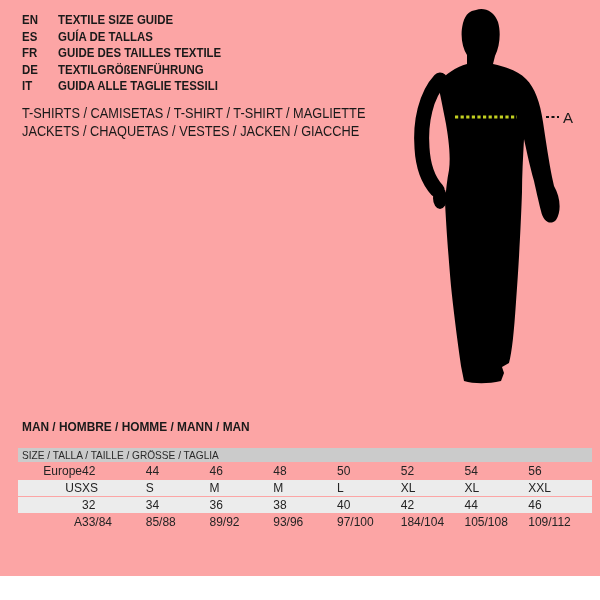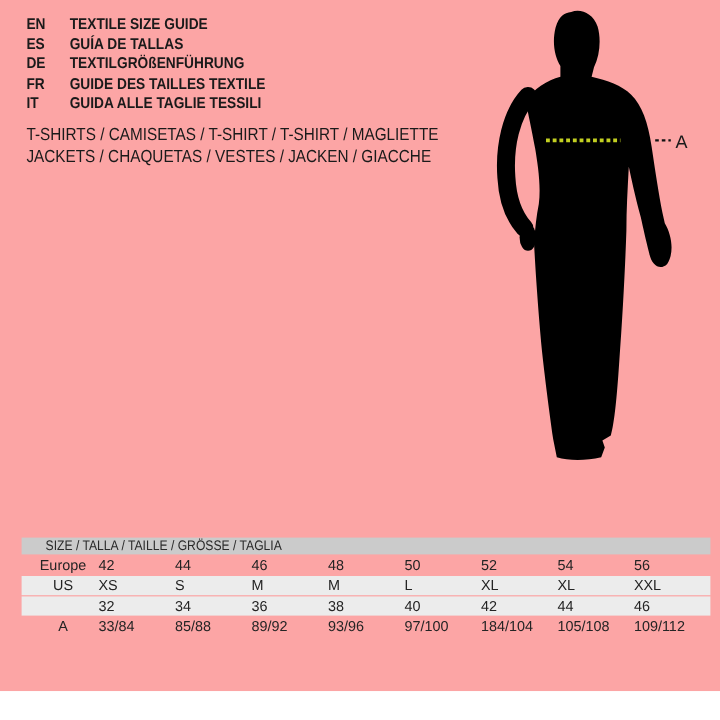--- a/index.html
+++ b/index.html
@@ -16,49 +16,49 @@
   .cat-block{position:absolute;left:22px;top:104px;}
   .cat-line{height:18px;line-height:18px;font-weight:normal;font-size:14.5px;}
   
   .figure-wrap{position:absolute;left:410px;top:0px;width:175px;height:390px;}
   
   .section-title{position:absolute;left:22px;top:419px;font-weight:bold;font-size:13.5px;}
   
   .size-table{position:absolute;left:18px;top:448px;width:574px;font-size:12px;}
   .tbl-header{
     height:14px;line-height:14px;background:#cbcbcb;color:#2a2a2a;
-    font-size:11.5px;padding-left:20px;margin-bottom:1px;
+    font-size:11.5px;padding-left:4px;margin-bottom:1px;
   }
   .tbl-row{
     display:grid;grid-template-columns:64px repeat(8,1fr);
     height:16px;line-height:16px;margin-bottom:1px;color:#242424;
   }
   .tbl-row.shaded{background:#ececec;}
-  .tbl-label{text-align:center;padding-left:5px;}
+  .tbl-label{text-align:right;padding-left:5px;}
   .tbl-cell{}
   
   .footnote{position:absolute;left:22px;top:550px;font-weight:bold;font-size:12.5px;}
 </style>
 </head>
 <body>
 
 <div class="canvas">
 
   <div class="lang-block">
     <div class="lang-row">
       <span class="cond"><span class="lang-code">EN</span><span>TEXTILE SIZE GUIDE</span></span>
     </div>
     <div class="lang-row">
       <span class="cond"><span class="lang-code">ES</span><span>GUÍA DE TALLAS</span></span>
     </div>
     <div class="lang-row">
-      <span class="cond"><span class="lang-code">DE</span><span>TEXTILGRÖßENFÜHRUNG</span></span>
+      <span class="cond"><span class="lang-code">FR</span><span>GUIDE DES TAILLES TEXTILE</span></span>
     </div>
     <div class="lang-row">
-      <span class="cond"><span class="lang-code">FR</span><span>GUIDE DES TAILLES TEXTILE</span></span>
+      <span class="cond"><span class="lang-code">DE</span><span>TEXTILGRÖßENFÜHRUNG</span></span>
     </div>
     <div class="lang-row">
       <span class="cond"><span class="lang-code">IT</span><span>GUIDA ALLE TAGLIE TESSILI</span></span>
     </div>
   </div>
 
   <div class="cat-block">
     <div class="cat-line"><span class="cond">T-SHIRTS / CAMISETAS / T-SHIRT / T-SHIRT / MAGLIETTE</span></div>
     <div class="cat-line"><span class="cond">JACKETS / CHAQUETAS / VESTES / JACKEN / GIACCHE</span></div>
   </div>
@@ -98,20 +98,23 @@
       <path fill="none" stroke="#000000" stroke-width="15" stroke-linecap="round" stroke-linejoin="round" d="M30,80 C16,95 10,122 12,148 C13,166 18,180 27,190"></path>
       <ellipse cx="30" cy="198" rx="7" ry="11" fill="#000000"></ellipse>
 
       <line x1="45" y1="117" x2="107" y2="117" stroke="#c3d021" stroke-width="3.2" stroke-dasharray="3.2,2.4"></line>
 
       <line x1="136" y1="117" x2="149" y2="117" stroke="#111111" stroke-width="2" stroke-dasharray="3,2.5"></line>
       <text x="153" y="123" font-size="15" fill="#1a1a1a" font-family="Liberation Sans, sans-serif">A</text>
     </svg>
   </div>
 
+  <div class="section-title">
+    <span class="cond">MAN / HOMBRE / HOMME / MANN / MAN</span>
+  </div>
 
   <div class="size-table">
     <div class="tbl-header">
       <span class="cond">SIZE / TALLA / TAILLE / GRÖSSE / TAGLIA</span>
     </div>
 
     <div class="tbl-row">
       <span class="tbl-label">Europe</span>
       <span class="tbl-cell">42</span>
       <span class="tbl-cell">44</span>

